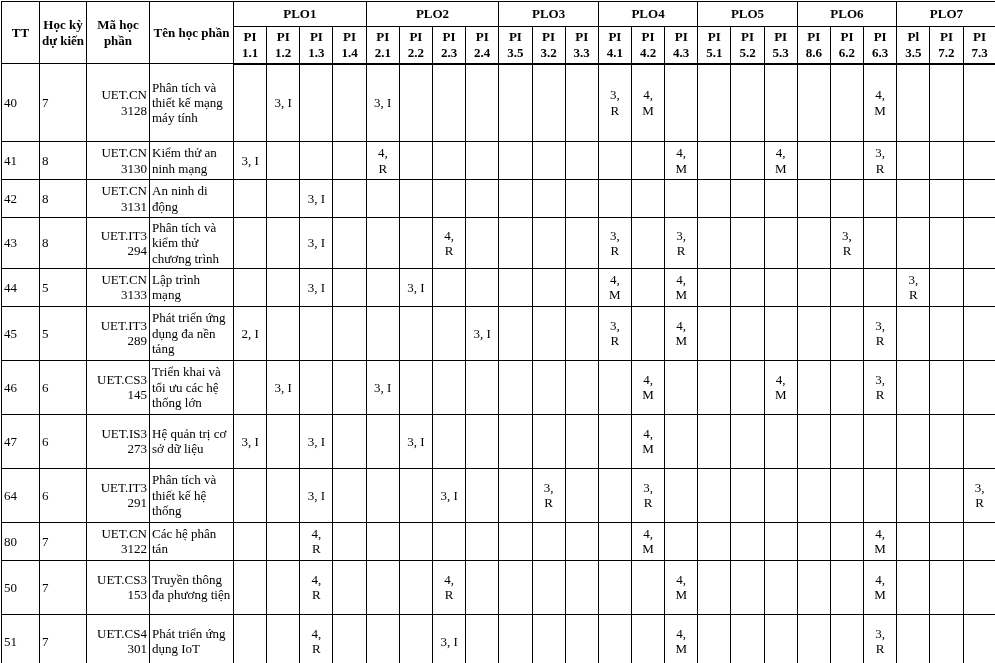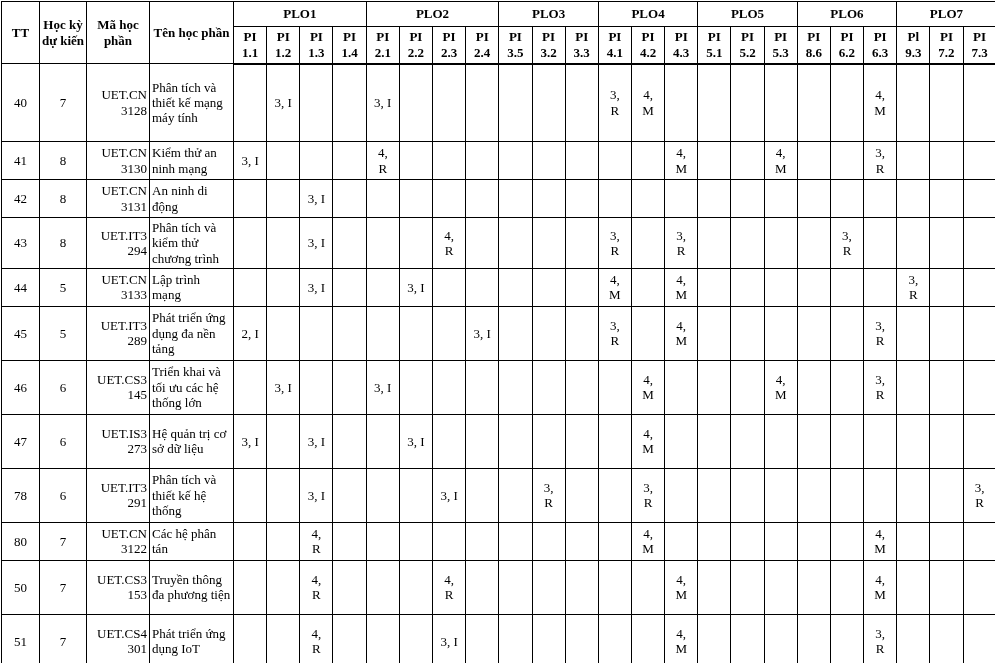--- a/index.html
+++ b/index.html
@@ -20,21 +20,21 @@
     box-sizing:border-box;
     background:#fff;
   }
   table.plo th{
     font-weight:bold;
     text-align:center;
     vertical-align:middle;
     padding:1px 1px;
   }
   tr.pi-row th{border-bottom:2px solid #000;}
-  td.cell-tt, td.cell-sem{text-align:center;vertical-align:middle;}
+  td.cell-tt, td.cell-sem{vertical-align:middle;}
   td.cell-code{text-align:right;vertical-align:middle;padding-left:4px;}
   td.cell-name{text-align:left;vertical-align:middle;padding-left:4px;}
   td.cell-pi{
     text-align:center;
     vertical-align:middle;
     white-space:pre-line;
   }
 </style>
 </head>
 <body>
@@ -98,21 +98,21 @@
           <th>PI 3.3</th>
           <th>PI 4.1</th>
           <th>PI 4.2</th>
           <th>PI 4.3</th>
           <th>PI 5.1</th>
           <th>PI 5.2</th>
           <th>PI 5.3</th>
           <th>PI 8.6</th>
           <th>PI 6.2</th>
           <th>PI 6.3</th>
-          <th>Pl 9.3</th>
+          <th>Pl 3.5</th>
           <th>PI 7.2</th>
           <th>PI 7.3</th>
         </tr>
       </thead>
     <tbody>
         <tr style="height: 78px;">
           <td class="cell-tt">40</td>
           <td class="cell-sem">7</td>
           <td class="cell-code">UET.CN 3128</td>
           <td class="cell-name">Phân tích và thiết kế mạng máy tính</td>
@@ -358,21 +358,21 @@
           <td class="cell-pi"></td>
           <td class="cell-pi"></td>
           <td class="cell-pi"></td>
           <td class="cell-pi"></td>
           <td class="cell-pi"></td>
           <td class="cell-pi"></td>
           <td class="cell-pi"></td>
           <td class="cell-pi"></td>
         </tr>
         <tr style="height: 54px;">
-          <td class="cell-tt">78</td>
+          <td class="cell-tt">64</td>
           <td class="cell-sem">6</td>
           <td class="cell-code">UET.IT3 291</td>
           <td class="cell-name">Phân tích và thiết kế hệ thống</td>
           <td class="cell-pi"></td>
           <td class="cell-pi"></td>
           <td class="cell-pi">3, I</td>
           <td class="cell-pi"></td>
           <td class="cell-pi"></td>
           <td class="cell-pi"></td>
           <td class="cell-pi">3, I</td>

